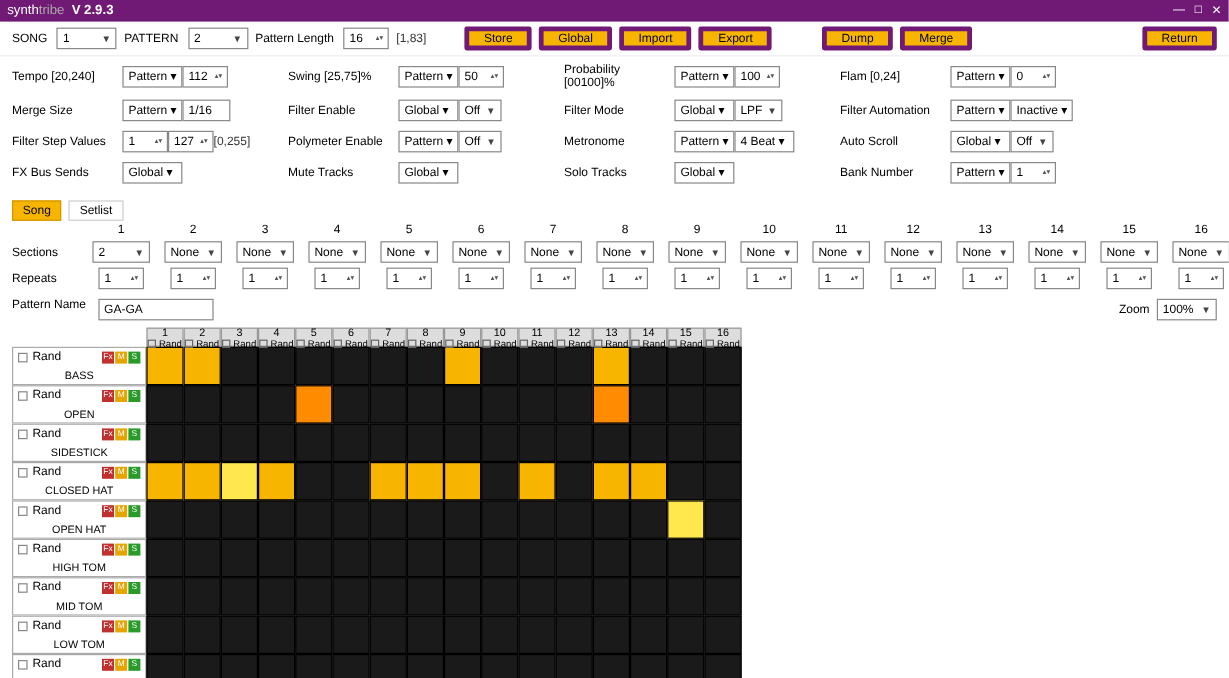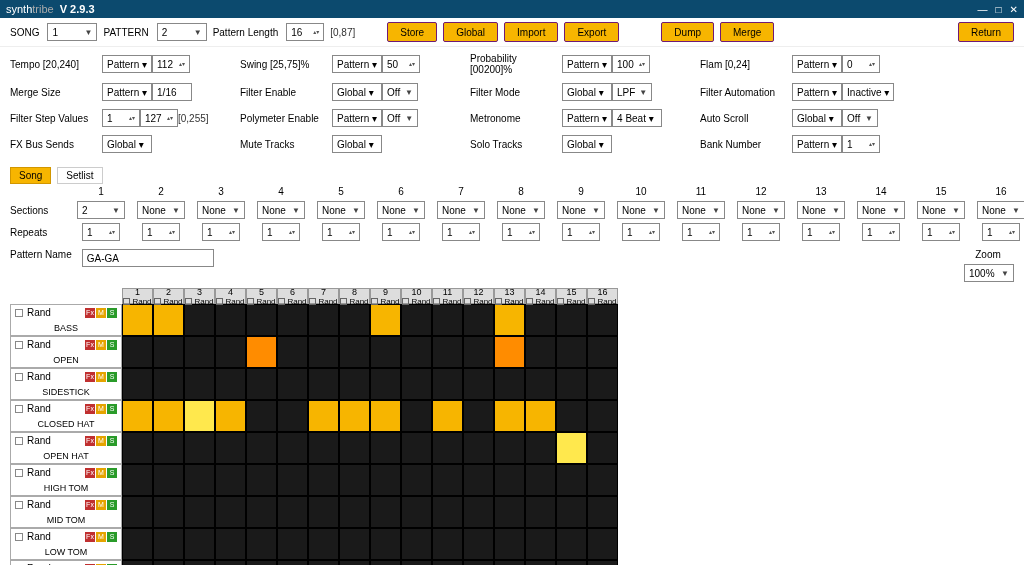--- a/index.html
+++ b/index.html
@@ -1,42 +1,42 @@
 <!DOCTYPE html>
 <html><head>
 <meta charset="utf-8">
 <style>
 * { box-sizing: border-box; margin: 0; padding: 0; font-family: Arial, sans-serif; }
 body { background: #fff; font-size: 10px; color: #000; }
-.titlebar { background: #0c4a6e; color: #fff; height: 18px; display: flex; align-items: center; padding: 0 6px; font-size: 11px; }
+.titlebar { background: #701a75; color: #fff; height: 18px; display: flex; align-items: center; padding: 0 6px; font-size: 11px; }
 .titlebar .brand { color: #fff; }
 .titlebar .brand .accent { color: #aaa; }
 .titlebar .ver { margin-left: 6px; font-weight: bold; text-align: right; }
 .titlebar .winbtns { margin-left: auto; display: flex; gap: 8px; font-size: 10px; }
 .toolbar { display: flex; align-items: center; padding: 4px 10px; gap: 6px; border-bottom: 1px solid #eee; }
 .sel, .num, .txt { border: 1px solid #888; background: #fff; height: 18px; font-size: 10px; padding: 0 4px; }
 .sel { min-width: 50px; display: inline-flex; align-items: center; justify-content: space-between; gap: 4px; }
 .sel .caret { font-size: 8px; color: #444; }
 .num { width: 38px; display: inline-flex; align-items: center; justify-content: space-between; }
 .num .spin { display: flex; flex-direction: column; font-size: 6px; line-height: 5px; color: #555; }
 .lbl { font-size: 10px; color: #000; margin-right: 2px; }
 .range { font-size: 10px; color: #333; }
-.btn { background: #f7b500; border: 1px solid #701a75; height: 20px; padding: 0 12px; font-size: 10px; cursor: pointer; border-radius: 2px; }
+.btn { background: #f7b500; border: 4px solid #701a75; height: 20px; padding: 0 12px; font-size: 10px; cursor: pointer; border-radius: 2px; }
 .params { display: flex; flex-wrap: wrap; padding: 6px 10px 2px; gap: 8px 30px; }
 .p-row { display: flex; align-items: center; gap: 0; min-width: 200px; }
 .p-row .lbl { width: 90px; }
 .tabs { display: flex; align-items: center; padding: 4px 10px 0; gap: 6px; }
 .tab { padding: 2px 8px; border: 1px solid #ccc; font-size: 10px; cursor: pointer; }
 .tab.active { background: #f7b500; border-color: #d19600; }
 .songcols { display: grid; grid-template-columns: 60px repeat(16, 58px); gap: 2px; padding: 2px 10px; align-items: center; }
 .songcols .hdr { font-size: 10px; text-align: center; }
 .songcols .cell { display: flex; justify-content: center; }
 .pattern-hdr { display: flex; align-items: flex-start; padding: 6px 10px; gap: 8px; }
-.txt.pname { width: 132px; }
-.zoom-row { margin-left: auto; display: flex; gap: 4px; align-items: center; flex-direction: column; }
+.txt.pname { width: 96px; }
+.zoom-row { margin-left: auto; display: flex; gap: 4px; align-items: center; }
 .grid-wrap { padding: 0 10px 10px; }
 .step-hdr { display: grid; grid-template-columns: 112px repeat(16, 31px); }
 .step-hdr .sh { background: #ddd; border: 1px solid #999; height: 16px; font-size: 9px; display: flex; align-items: center; justify-content: center; gap: 2px; }
 .step-hdr .sh-wrap { position: relative; display: flex; flex-direction: column; align-items: center; }
 .sh-top { font-size: 9px; line-height: 10px; }
 .sh-bot { font-size: 8px; display: flex; align-items: center; gap: 2px; }
 .sh-bot .cb { width: 7px; height: 7px; border: 1px solid #666; display: inline-block; }
 .track { display: grid; grid-template-columns: 112px repeat(16, 31px); }
 .track-label { display: flex; flex-direction: column; justify-content: space-between; border: 1px solid #aaa; padding: 2px 4px; height: 32px; background: #fff; }
 .track-label .top { display: flex; gap: 4px; align-items: center; }
@@ -76,21 +76,21 @@
   <span class="lbl">PATTERN</span>
   <span class="sel">
       <span>2</span>
       <span class="caret">▼</span>
     </span>
   <span class="lbl">Pattern Length</span>
   <span class="num">
       <span>16</span>
       <span class="spin">▴▾</span>
     </span>
-  <span class="range">[0,87]</span>
+  <span class="range">[1,83]</span>
   <div style="width:20px"></div>
   <button class="btn">Store</button>
   <button class="btn">Global</button>
   <button class="btn">Import</button>
   <button class="btn">Export</button>
   <div style="width:30px"></div>
   <button class="btn">Dump</button>
   <button class="btn">Merge</button>
   <div style="flex:1"></div>
   <button class="btn">Return</button>
@@ -112,21 +112,21 @@
       <span class="lbl">Swing [25,75]%</span>
       <span class="sel">
         <span>Pattern ▾</span>
       </span>
       <span class="num">
         <span>50</span>
         <span class="spin">▴▾</span>
       </span>
     </div>
   <div class="p-row">
-      <span class="lbl">Probability [00200]%</span>
+      <span class="lbl">Probability [00100]%</span>
       <span class="sel">
         <span>Pattern ▾</span>
       </span>
       <span class="num">
         <span>100</span>
         <span class="spin">▴▾</span>
       </span>
     </div>
   <div class="p-row">
       <span class="lbl">Flam [0,24]</span>

